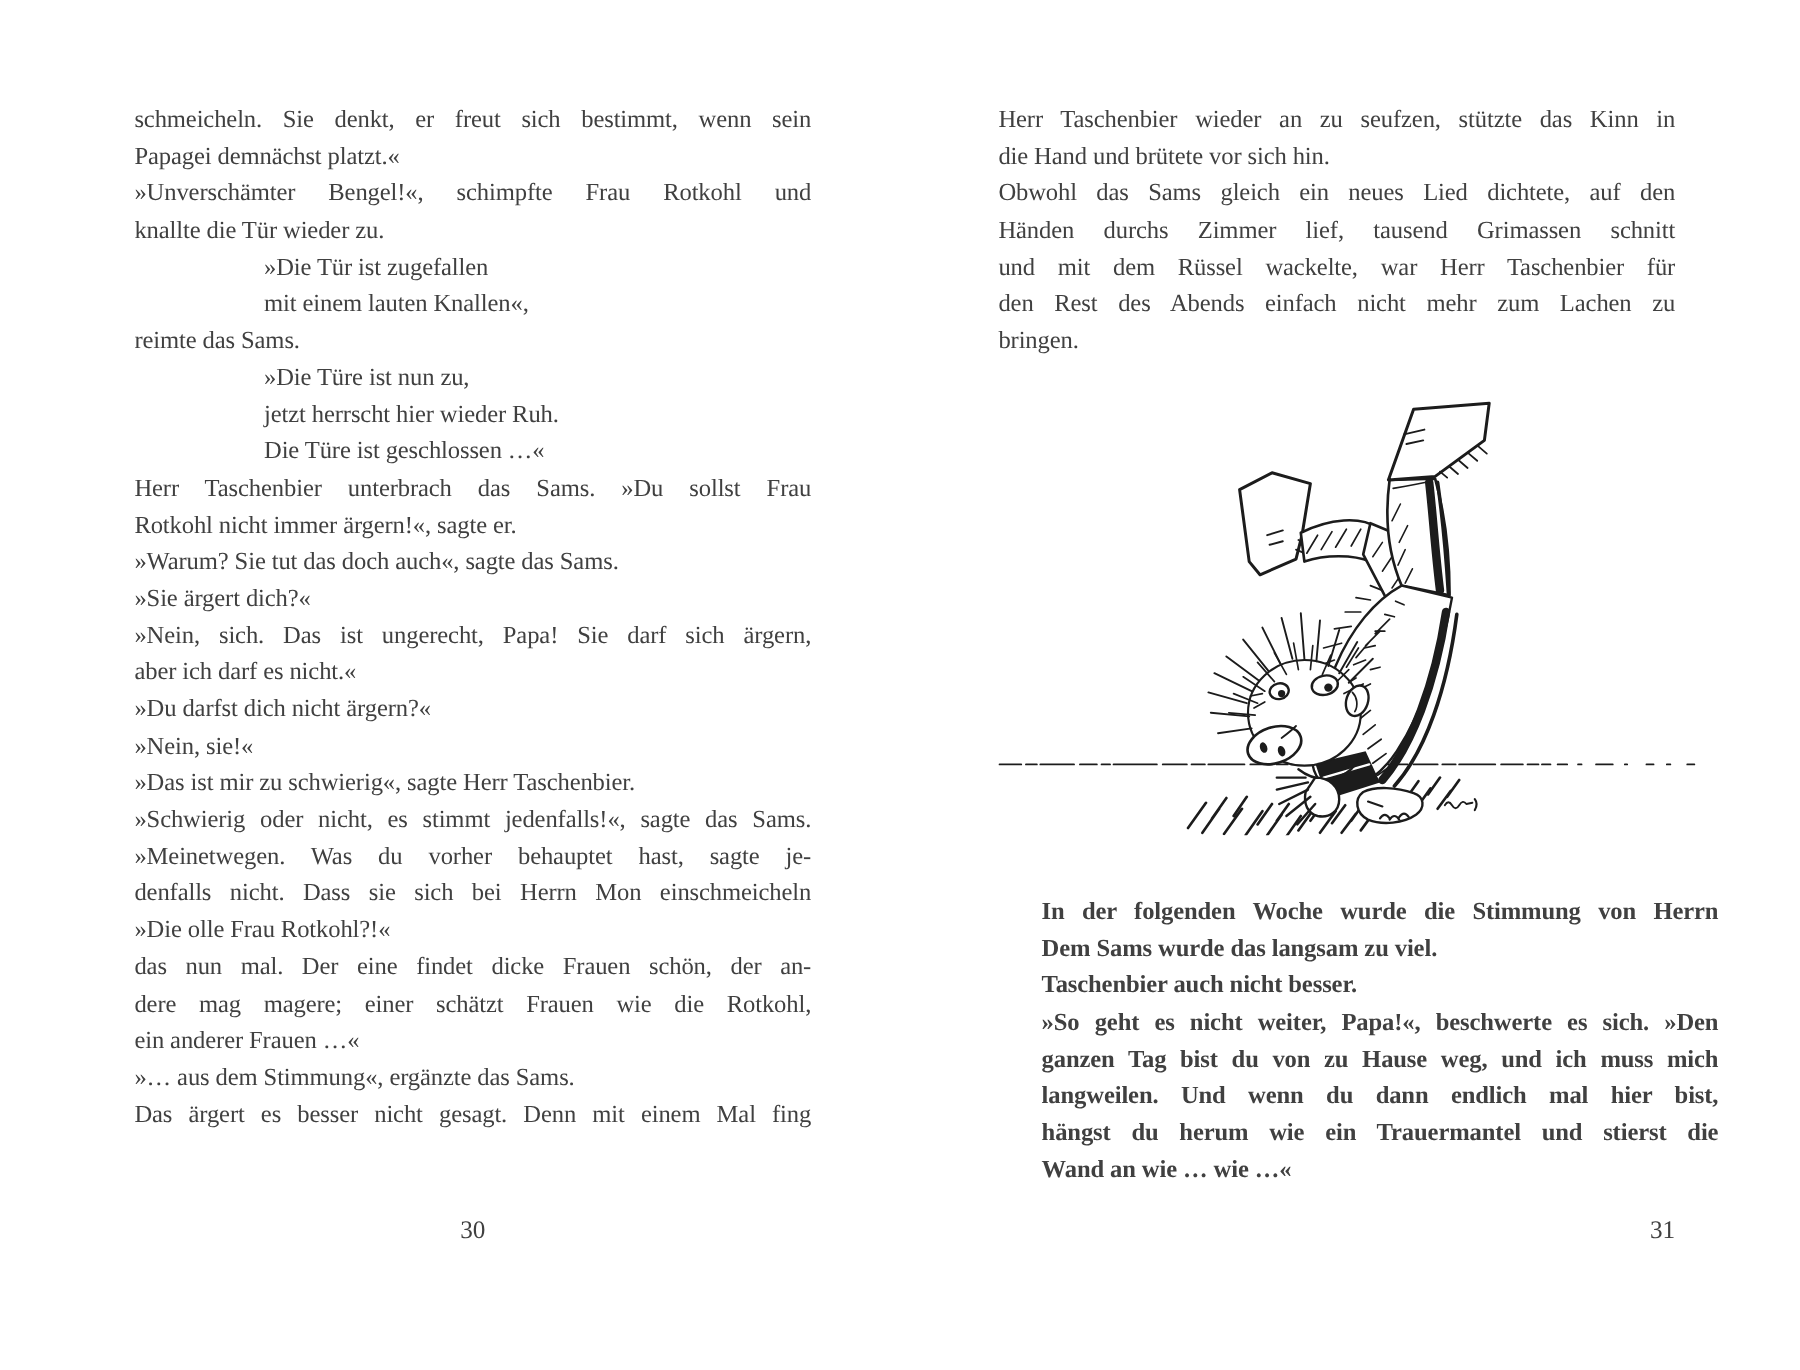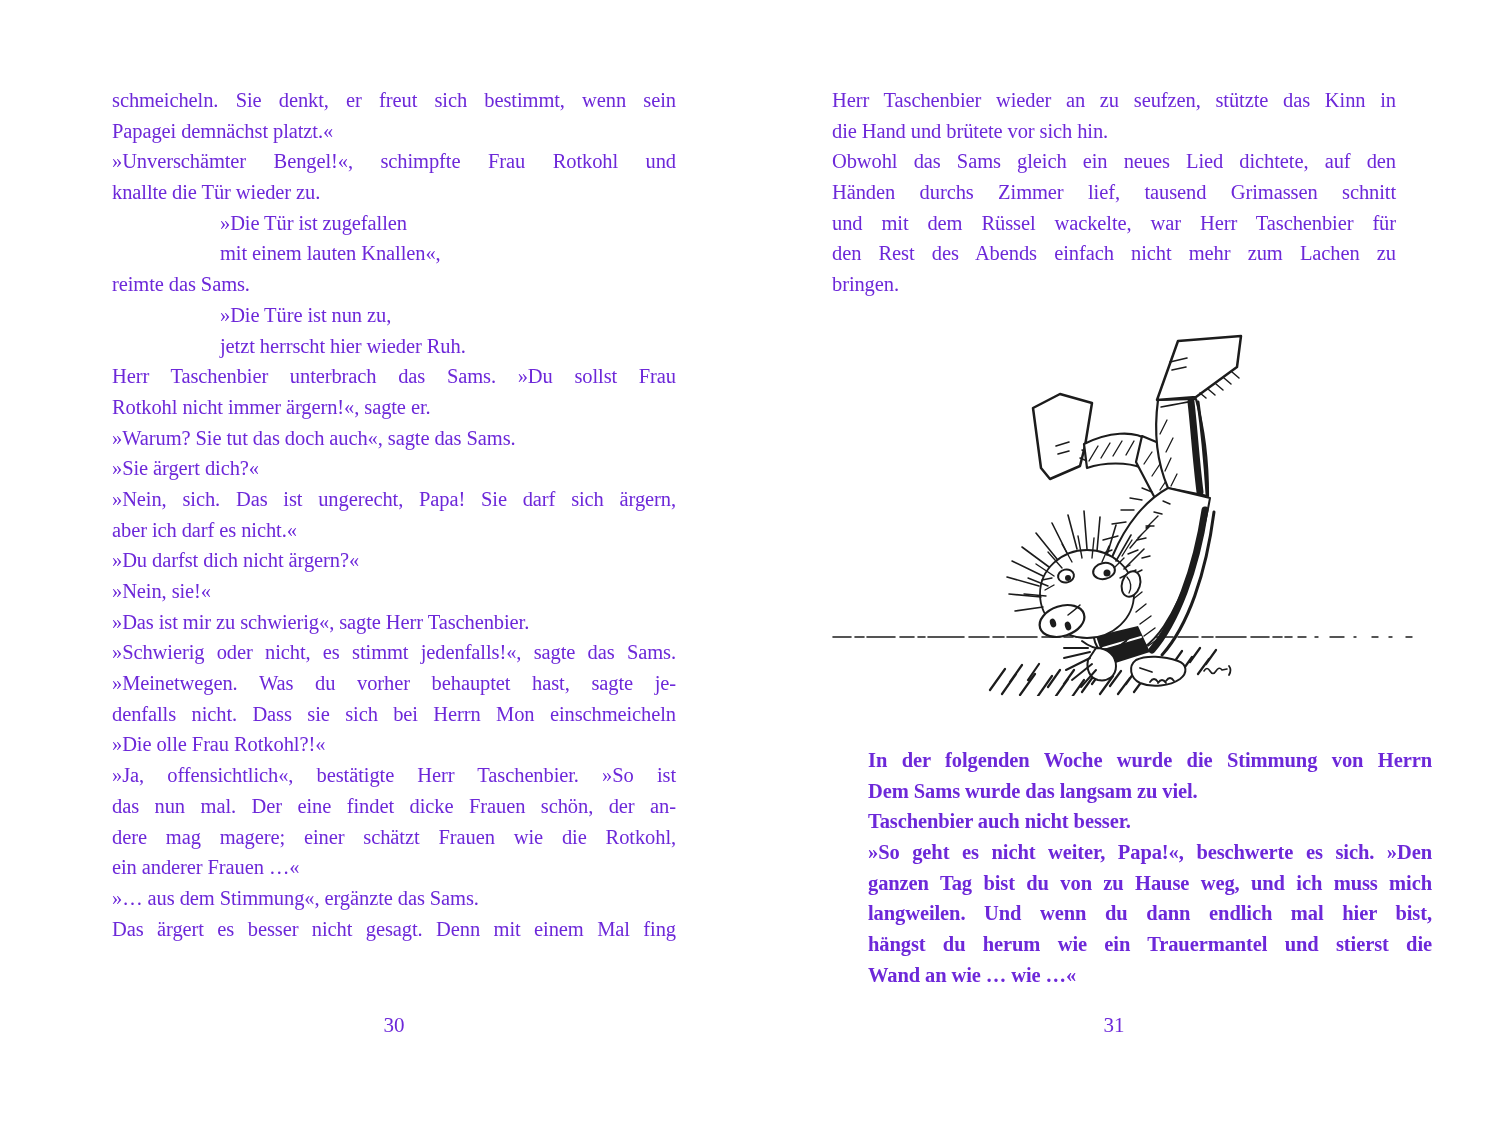--- a/index.html
+++ b/index.html
@@ -1,61 +1,61 @@
 <!DOCTYPE html>
 <html><head>
 <meta charset="utf-8">
 <style>
   html,body { margin:0; padding:0; background:#ffffff; }
   .sheet {
     position:relative; width:1500px; height:1142px; background:#ffffff;
     font-family:"Liberation Serif", "DejaVu Serif", serif;
-    color:#6d28d9; overflow:hidden;
+    color:#404040; overflow:hidden;
   }
   .col { position:absolute; width:564px; font-size:20.5px; line-height:30.7px; letter-spacing:-0.1px; }
   .ln  { height:30.7px; white-space:nowrap; }
   .ln.j{ white-space:normal; text-align:justify; text-align-last:justify; -moz-text-align-last:justify; }
   .ln.v{ padding-left:108px; }
   .pagenum { position:absolute; width:564px; text-align:center; font-size:21px; }
   #left-col     { left:112px; top:85px; }
   #right-top    { left:832px; top:85px; }
   #right-bottom { left:868px; top:745px;font-weight:bold; }
   #pn-left  { left:112px; top:1013px; }
-  #pn-right { left:832px; top:1013px; }
+  #pn-right { left:832px; top:1013px;text-align:right; }
   #illu { position:absolute; left:828px; top:328px; width:616px; height:368px; }
 </style>
 </head>
 <body>
 
 <div class="sheet">
 
   <div class="col" id="left-col">
     <div class="ln j">schmeicheln. Sie denkt, er freut sich bestimmt, wenn sein</div>
     <div class="ln">Papagei demnächst platzt.«</div>
     <div class="ln j">»Unverschämter Bengel!«, schimpfte Frau Rotkohl und</div>
     <div class="ln">knallte die Tür wieder zu.</div>
     <div class="ln v">»Die Tür ist zugefallen</div>
     <div class="ln v">mit einem lauten Knallen«,</div>
     <div class="ln">reimte das Sams.</div>
     <div class="ln v">»Die Türe ist nun zu,</div>
     <div class="ln v">jetzt herrscht hier wieder Ruh.</div>
+    <div class="ln v">Die Türe ist geschlossen …«</div>
     <div class="ln j">Herr Taschenbier unterbrach das Sams. »Du sollst Frau</div>
     <div class="ln">Rotkohl nicht immer ärgern!«, sagte er.</div>
     <div class="ln">»Warum? Sie tut das doch auch«, sagte das Sams.</div>
     <div class="ln">»Sie ärgert dich?«</div>
     <div class="ln j">»Nein, sich. Das ist ungerecht, Papa! Sie darf sich ärgern,</div>
     <div class="ln">aber ich darf es nicht.«</div>
     <div class="ln">»Du darfst dich nicht ärgern?«</div>
     <div class="ln">»Nein, sie!«</div>
     <div class="ln">»Das ist mir zu schwierig«, sagte Herr Taschenbier.</div>
     <div class="ln j">»Schwierig oder nicht, es stimmt jedenfalls!«, sagte das Sams.</div>
     <div class="ln j">»Meinetwegen. Was du vorher behauptet hast, sagte je-</div>
     <div class="ln j">denfalls nicht. Dass sie sich bei Herrn Mon einschmeicheln</div>
     <div class="ln">»Die olle Frau Rotkohl?!«</div>
-    <div class="ln j">»Ja, offensichtlich«, bestätigte Herr Taschenbier. »So ist</div>
     <div class="ln j">das nun mal. Der eine findet dicke Frauen schön, der an-</div>
     <div class="ln j">dere mag magere; einer schätzt Frauen wie die Rotkohl,</div>
     <div class="ln">ein anderer Frauen …«</div>
     <div class="ln">»… aus dem Stimmung«, ergänzte das Sams.</div>
     <div class="ln j">Das ärgert es besser nicht gesagt. Denn mit einem Mal fing</div>
   </div>
 
   <div class="col" id="right-top">
     <div class="ln j">Herr Taschenbier wieder an zu seufzen, stützte das Kinn in</div>
     <div class="ln">die Hand und brütete vor sich hin.</div>

